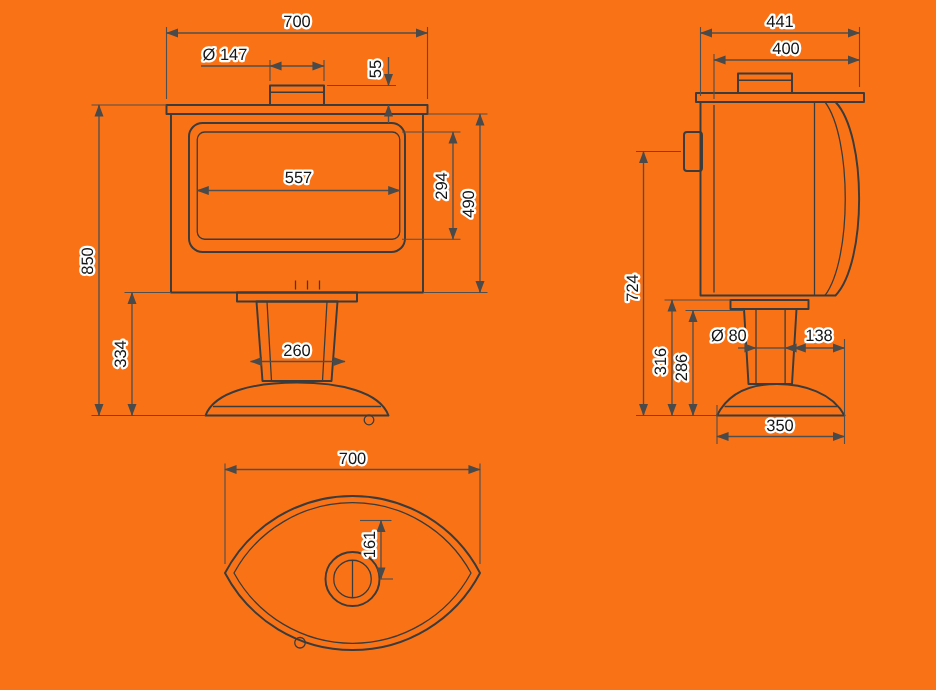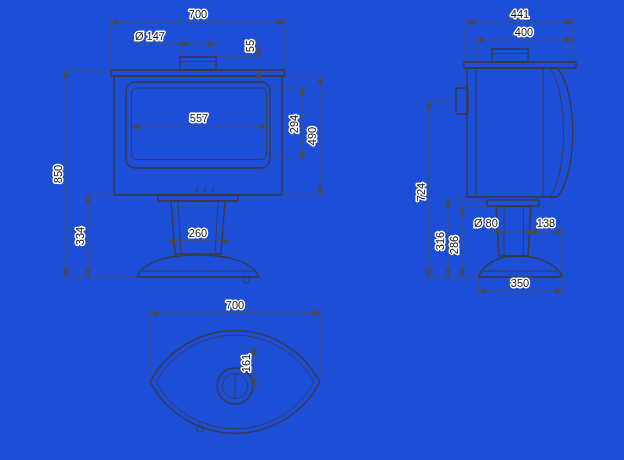--- a/index.html
+++ b/index.html
@@ -1,16 +1,16 @@
 <!DOCTYPE html>
 <html><head>
 <meta charset="utf-8">
 <style>
   html,body{margin:0;padding:0;background:#ffffff;}
-  .stage{width:624px;height:460px;background:#1d4ed8;overflow:hidden;}
+  .stage{width:624px;height:460px;background:#f97316;overflow:hidden;}
   svg{display:block;}
   .ol{fill:none;stroke:#3b3b3b;stroke-width:1.3;stroke-linejoin:round;}
   .ol2{fill:none;stroke:#3b3b3b;stroke-width:0.85;}
   .dim{fill:none;stroke:#4f4f4f;stroke-width:0.9;}
   .ext{fill:none;stroke:#4f4f4f;stroke-width:0.75;}
   .lbl{font-family:"Liberation Sans","DejaVu Sans",sans-serif;font-size:11px;fill:#161616;
        stroke:#ffffff;stroke-width:3px;paint-order:stroke;stroke-linejoin:round;}
   .mid{text-anchor:middle;}
 </style>
 </head>

